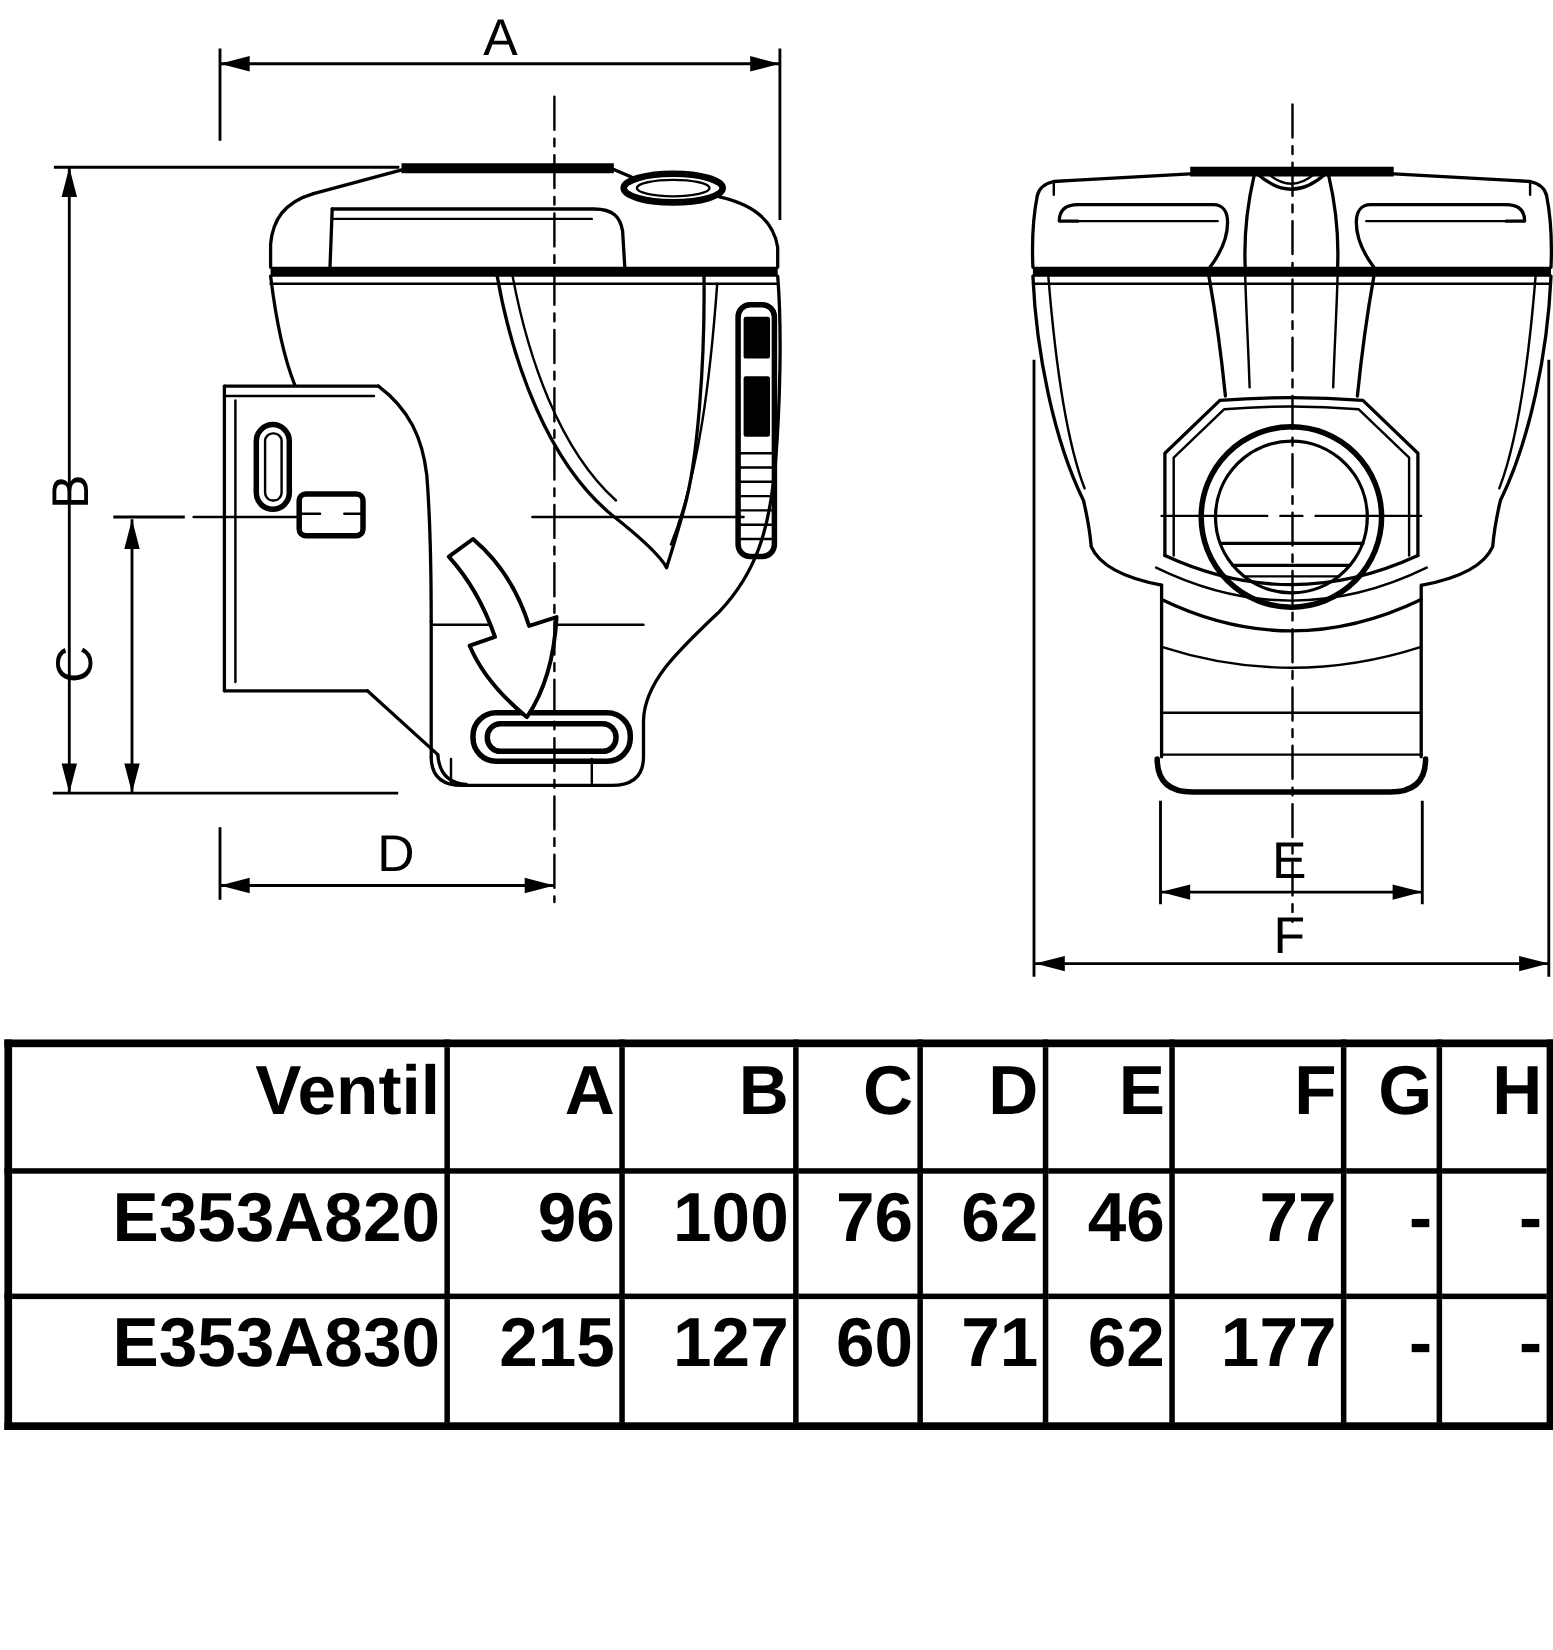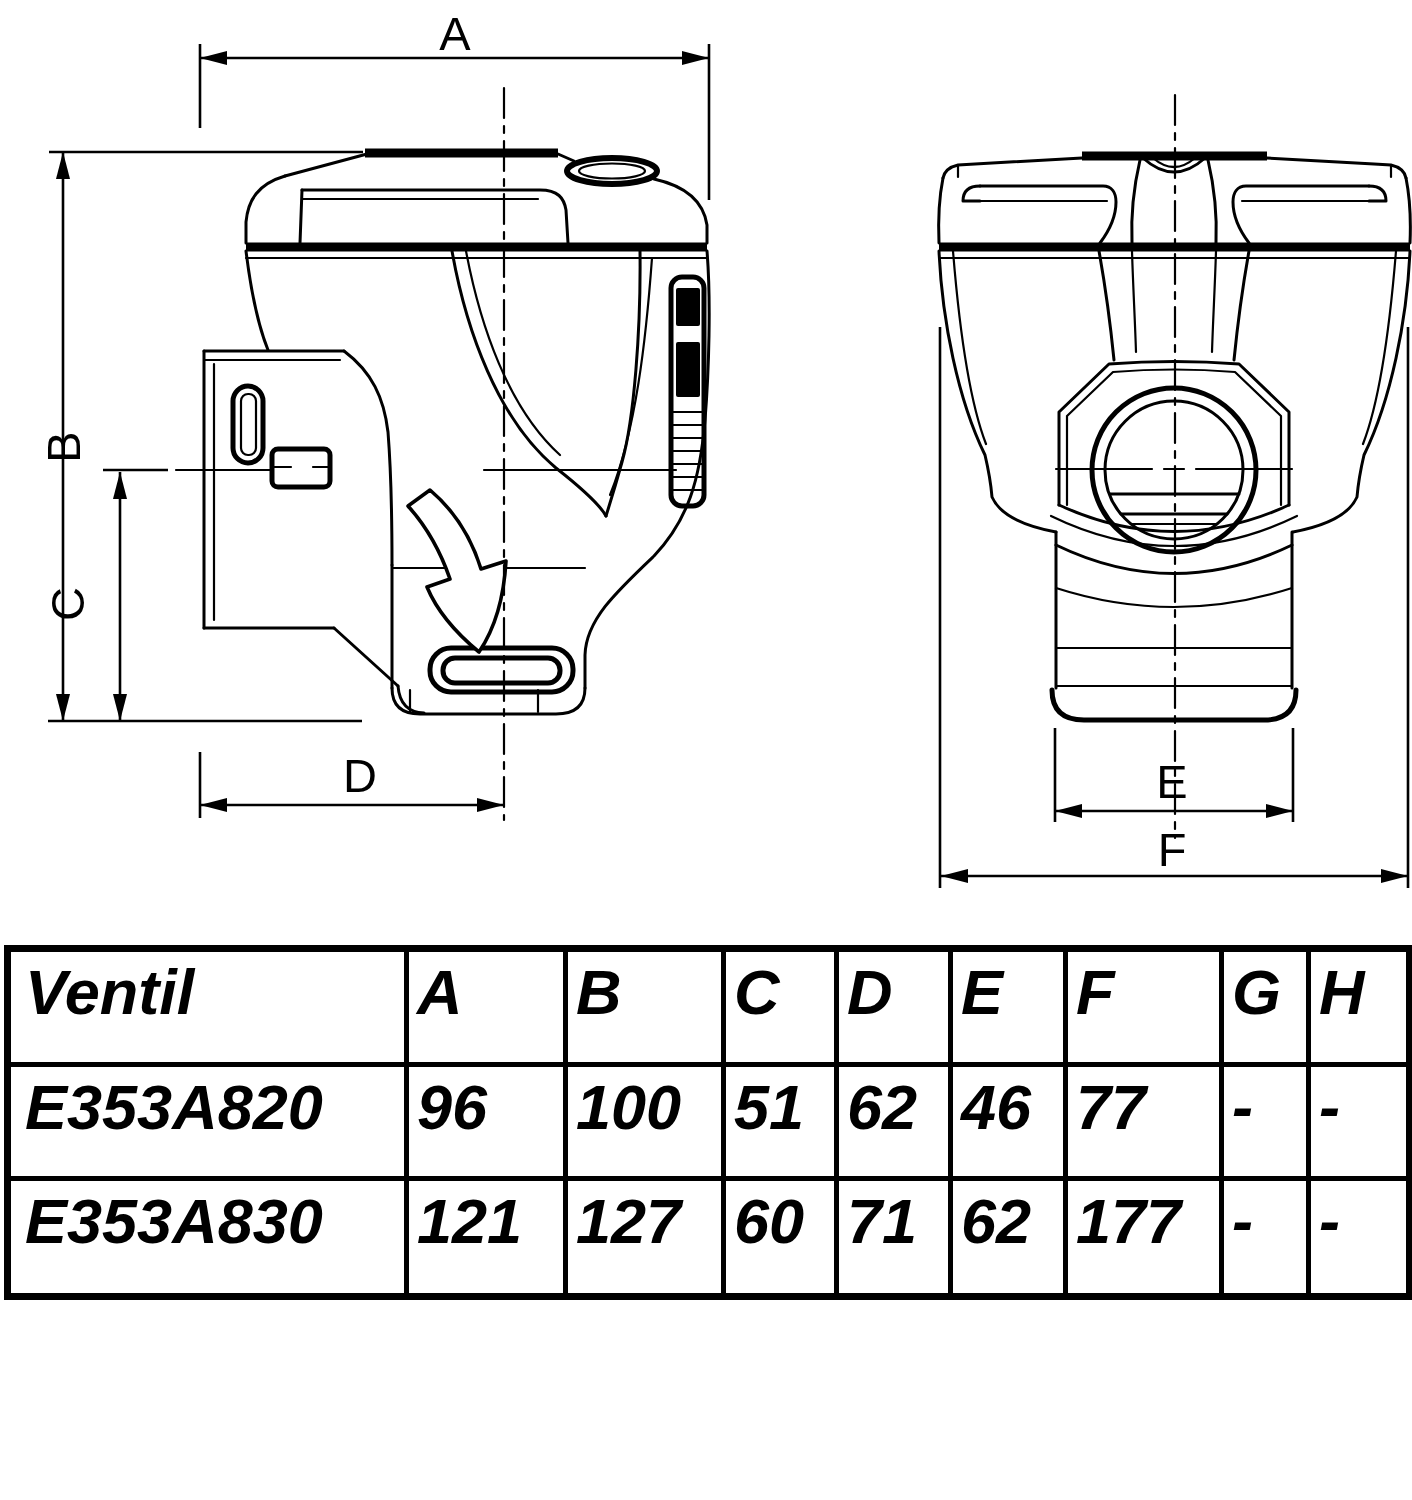--- a/index.html
+++ b/index.html
@@ -31,26 +31,26 @@
 
   
   .tablewrap { position:absolute; left:4px; top:945px; }
   table.dims {
     border-collapse:collapse; table-layout:fixed;
     width:1402px; background:var(--paper);
     border:7px solid var(--ink);
   }
   table.dims td, table.dims th {
     border:5px solid var(--ink);
-    vertical-align:top; text-align:left;
+    vertical-align:top; text-align:right;
     font-family:"Liberation Sans", sans-serif;
     font-weight:bold; font-size:63px; line-height:1.12;
     color:var(--ink);
     padding:5px 4px 0 8px;
-    overflow:hidden; white-space:nowrap;font-style:italic;
+    overflow:hidden; white-space:nowrap;
   }
   table.dims th.c0, table.dims td.c0 { padding-left:14px; }
   tr.hrow  { height:116px; }
   tr.r1    { height:118px; }
   tr.r2    { height:114px;margin-top:28px; }
   tr.r3    { height:118px; }
 </style>
 </head>
 <body>
 
@@ -252,30 +252,30 @@
           <th>D</th>
           <th>E</th>
           <th>F</th>
           <th>G</th>
           <th>H</th>
         </tr>
         <tr class="r2">
           <td class="c0">E353A820</td>
           <td>96</td>
           <td>100</td>
-          <td>51</td>
+          <td>76</td>
           <td>62</td>
           <td>46</td>
           <td>77</td>
           <td>-</td>
           <td>-</td>
         </tr>
         <tr class="r3">
           <td class="c0">E353A830</td>
-          <td>121</td>
+          <td>215</td>
           <td>127</td>
           <td>60</td>
           <td>71</td>
           <td>62</td>
           <td>177</td>
           <td>-</td>
           <td>-</td>
         </tr>
       </tbody>
     </table>

